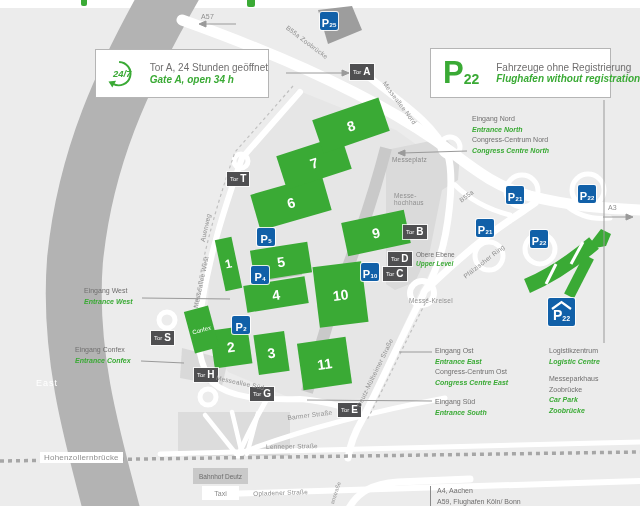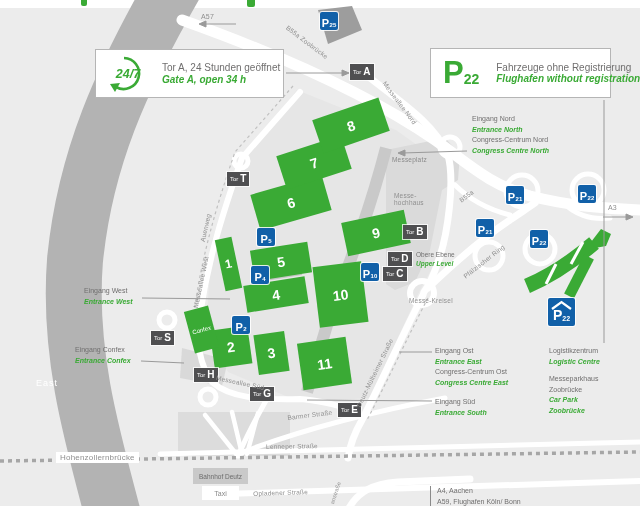--- a/index.html
+++ b/index.html
@@ -239,21 +239,21 @@
   <div class="carpark" style="left:548px;top:298px;">
     <svg width="25" height="10" style="margin-top:2px;">
         <path d="M3 9 L12.5 2 L22 9" stroke="#fff" stroke-width="2.2" fill="none"></path>
       </svg>
     <span class="row">
         <span class="p">P</span>
         <span class="s">22</span>
       </span>
   </div>
 
-  <div class="lbox" style="left:95px;top:49px;width:189px;height:49px;">
+  <div class="lbox" style="left:95px;top:49px;width:174px;height:49px;">
     <svg width="50" height="42" viewBox="0 0 50 42" style="margin-left:8px;">
       <path d="M 20 5 A 15.5 15.5 0 1 1 12 34" stroke="#3aaa35" stroke-width="2.6" fill="none"></path>
       <polygon points="6,31 16,30 11,39" fill="#3aaa35"></polygon>
       <text x="24" y="25" text-anchor="middle" font-size="12.5" font-weight="bold" font-style="italic" fill="#3aaa35" font-family="Liberation Sans, sans-serif">24/7</text>
     </svg>
     <div class="txt" style="margin-left:8px;">
       <span class="de">Tor A, 24 Stunden geöffnet</span>
       <span class="en">Gate A, open 34 h</span>
     </div>
   </div>
@@ -277,21 +277,21 @@
   <div class="street" style="left:217px;top:374px;transform:rotate(12deg);">Messeallee Süd</div>
   <div class="street" style="left:355px;top:405px;transform:rotate(-64deg);">Deutz-Mülheimer Straße</div>
   <div class="street" style="left:462px;top:274px;transform:rotate(-38deg);">Pfälzischer Ring</div>
   <div class="street" style="left:458px;top:198px;transform:rotate(-37deg);">B55a</div>
   <div class="street" style="left:608px;top:204px;font-size:7px;">A3</div>
   <div class="street" style="left:287px;top:414px;transform:rotate(-7deg);">Barmer Straße</div>
   <div class="street" style="left:266px;top:443px;transform:rotate(-1deg);">Lenneper Straße</div>
   <div class="street" style="left:253px;top:490px;transform:rotate(-2deg);">Opladener Straße</div>
   <div class="street" style="left:36px;top:378px;color:#ffffff;font-size:9px;letter-spacing:1px;">East</div>
   <div class="street" style="left:329px;top:503px;font-size:5.5px;transform:rotate(-72deg);">anstraße</div>
-  <div class="street" style="left:56px;top:452px;font-size:8px;background:#fff;padding:1px 4px;">Hohenzollernbrücke</div>
+  <div class="street" style="left:40px;top:452px;font-size:8px;background:#fff;padding:1px 4px;">Hohenzollernbrücke</div>
 
   <div class="street" style="left:392px;top:156px;color:#8a8a8a;">Messeplatz</div>
   <div class="street" style="left:394px;top:192px;"><span>Messe-</span><br><span>hochhaus</span></div>
   <div class="street" style="left:409px;top:297px;">Messe-Kreisel</div>
 
   <div class="ent" style="left:416px;top:251px;font-size:6.5px;line-height:8.5px;">
     <span class="de">Obere Ebene</span>
     <span class="en">Upper Level</span>
   </div>
 

